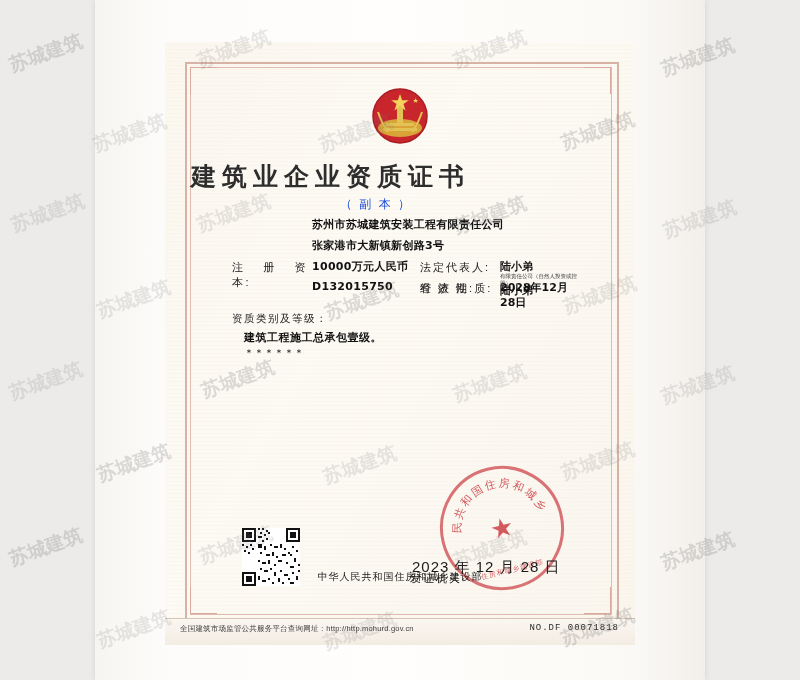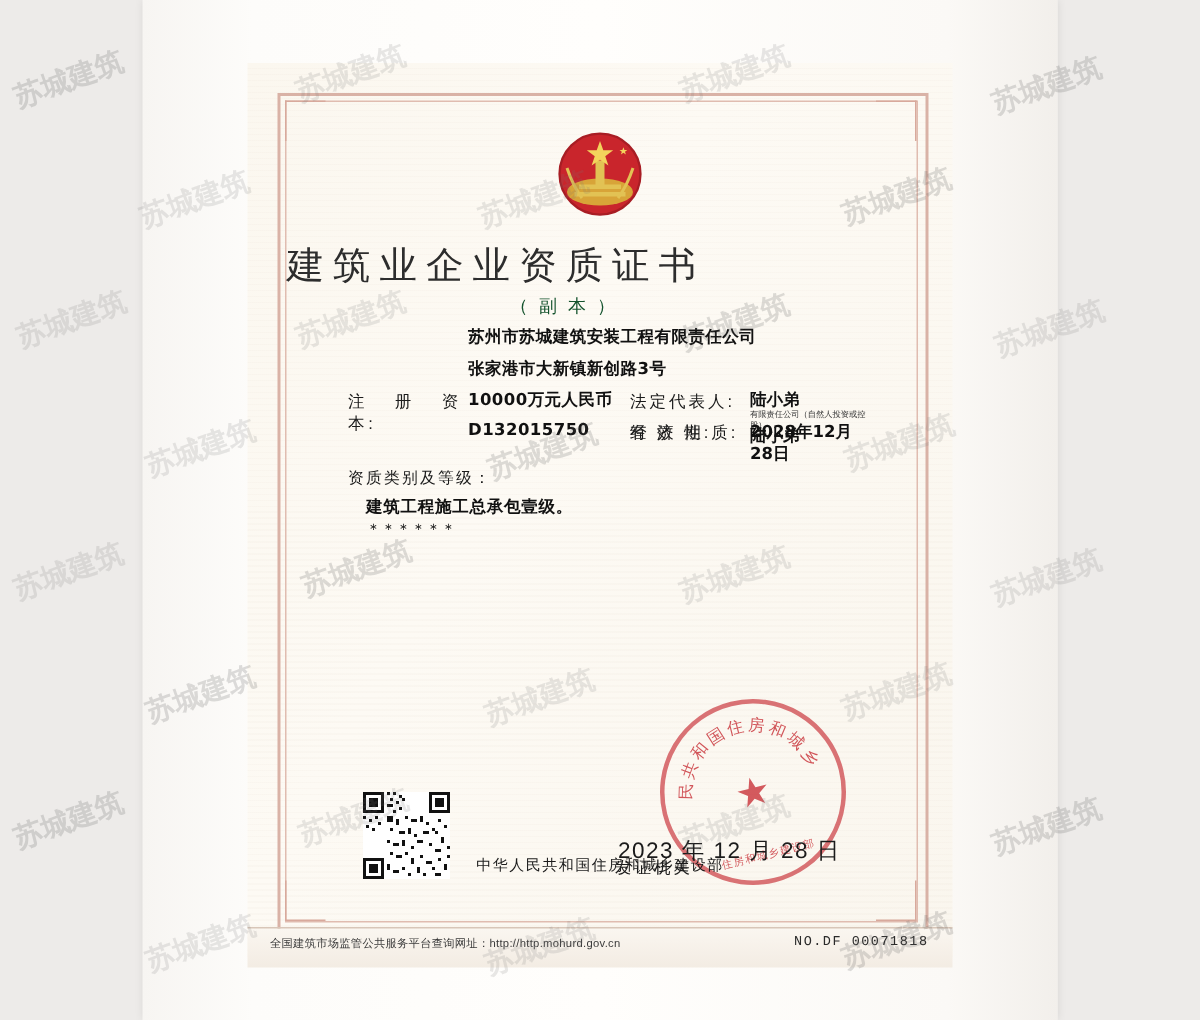--- a/index.html
+++ b/index.html
@@ -67,26 +67,26 @@
 
   
   .emblem{
     position:absolute;left:366px;top:82px;width:68px;height:68px;
   }
 
   
   .title{
     position:absolute;left:0;top:160px;width:661px;text-align:center;
     font-family:"DejaVu Sans","Liberation Sans",sans-serif;
-    font-size:25px;font-weight:normal;color:#2d2d2d;
+    font-size:25px;font-weight:bold;color:#2d2d2d;
     letter-spacing:6px;
   }
   .subtitle{
     position:absolute;left:0;top:196px;width:752px;text-align:center;
-    font-size:12px;color:#14532d;letter-spacing:2px;
+    font-size:12px;color:#1d4ed8;letter-spacing:2px;
   }
 
   
   .fields{
     position:absolute;left:232px;top:216px;width:350px;
     font-size:11px;color:#1f1f1f;
   }
   .row{position:relative;height:21px;}
   .lbl{
     position:absolute;left:0;top:2px;width:76px;

